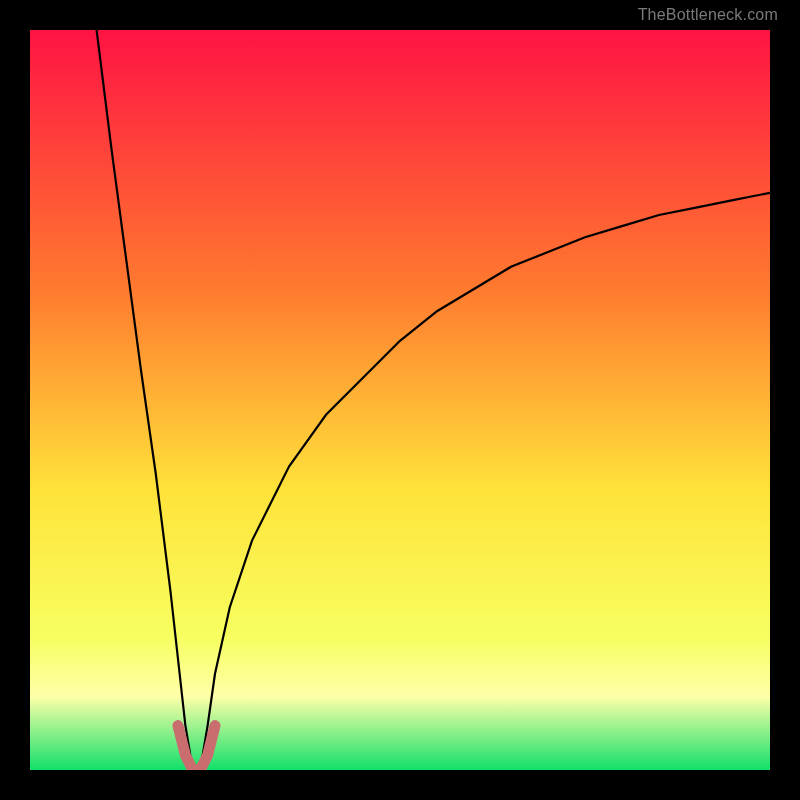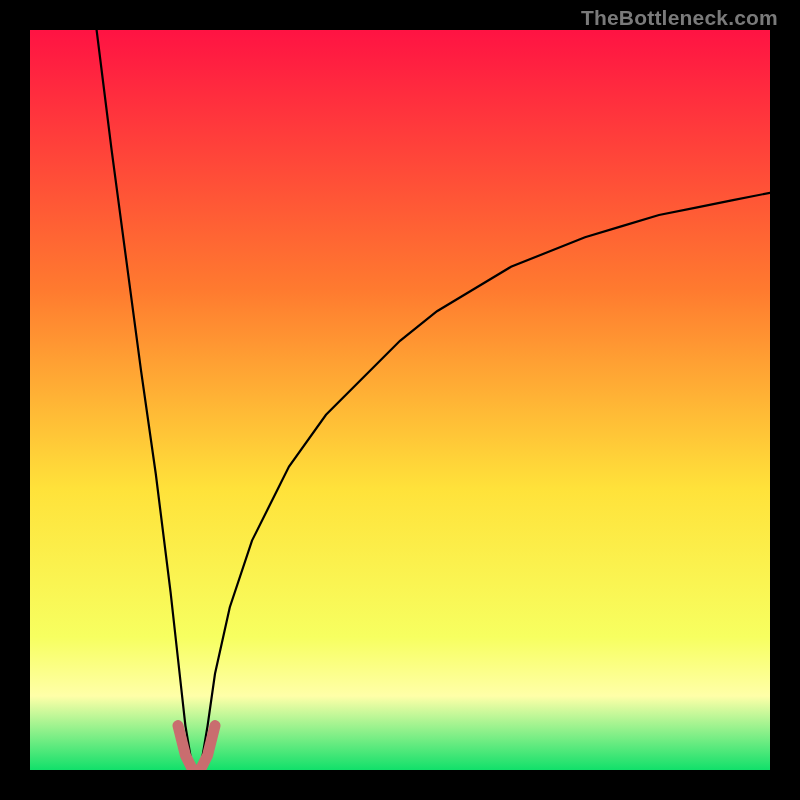--- a/index.html
+++ b/index.html
@@ -27,22 +27,22 @@
   }
   .plot svg {
     display: block;
     width: 740px;
     height: 740px;
   }
   .watermark {
     position: absolute;
     top: 6px;
     right: 22px;
-    font-size: 21px;
-    font-weight: 700;
+    font-size: 16px;
+    font-weight: 400;
     color: #7a7a7a;
     letter-spacing: 0.2px;
     user-select: none;
   }
 </style>
 </head>
 <body>
 
 <div class="frame">
 

